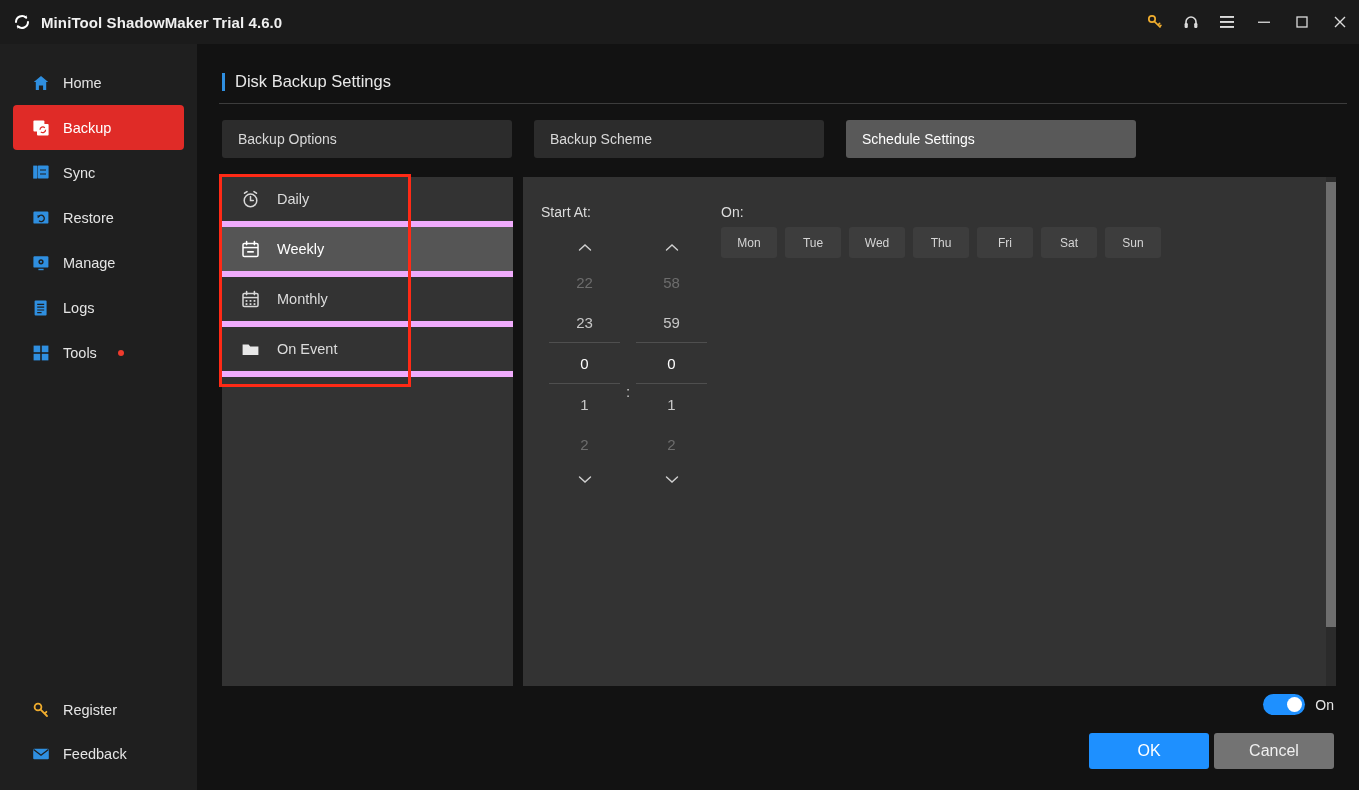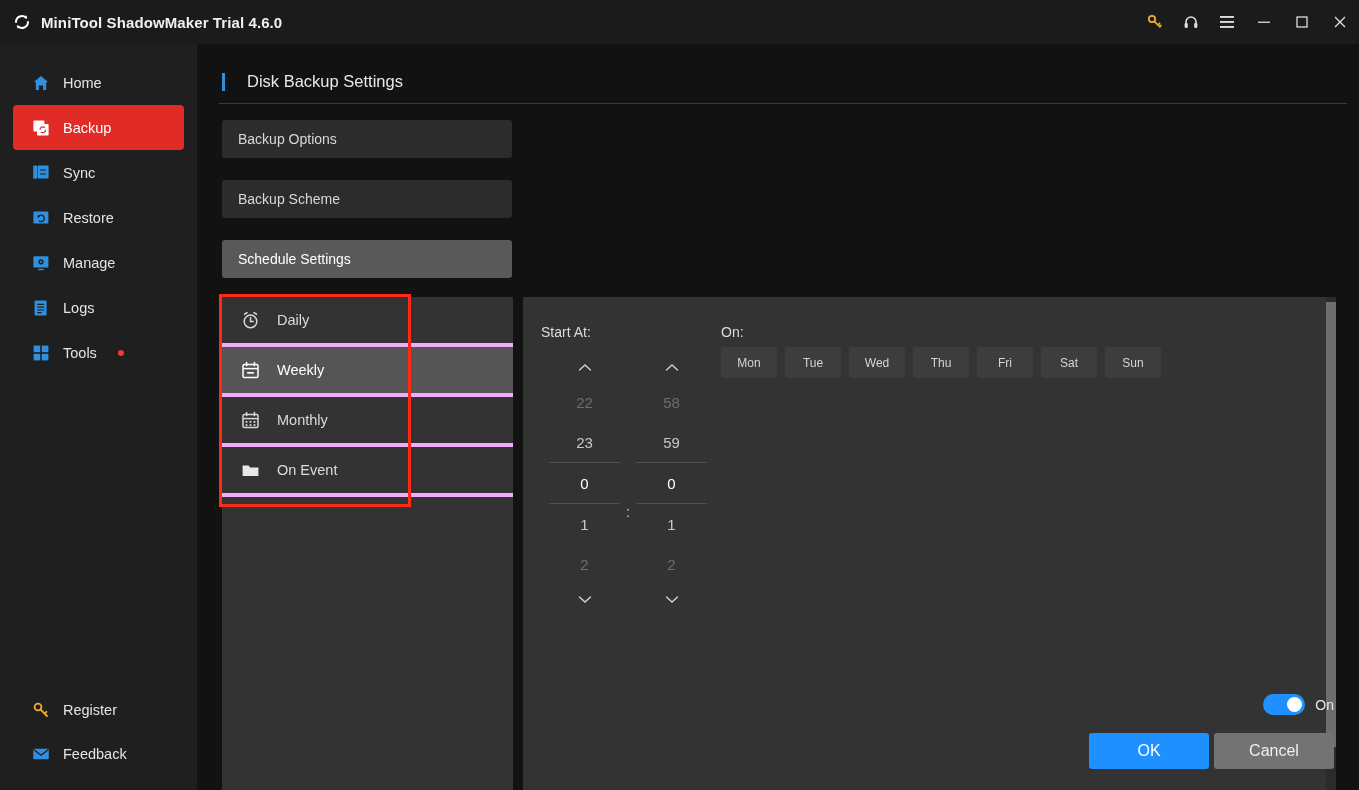--- a/index.html
+++ b/index.html
@@ -45,47 +45,47 @@
   .dot-badge {
     width: 6px; height: 6px; border-radius: 50%; background: #ef3b2d;
     margin-left: 8px; align-self: center; margin-top: 1px;
   }
   .nav-bottom { position: absolute; left: 0; bottom: 14px; width: 197px; }
   .nav-bottom .nav-item { height: 44px; }
 
   
   .content { position: absolute; left: 197px; top: 44px; width: 1162px; height: 746px; background: #121212; }
   .page-head { position: relative; height: 62px; }
-  .page-title-wrap { display: flex; align-items: center; gap: 22px; padding: 28px 18px 0 25px; }
+  .page-title-wrap { display: flex; align-items: center; gap: 10px; padding: 28px 18px 0 25px; }
   .title-bar-accent { width: 3px; height: 18px; background: #2f8fe0; }
   .page-title { color: #e8e8e8; font-size: 16.5px; }
   .head-rule {
     position: absolute; left: 22px; top: 59px; width: 1128px; height: 1px; background: #3c3c3c;
   }
 
-  .tabs { display: flex; gap: 22px; padding: 14px 0 0 25px; flex-direction: column; }
+  .tabs { display: flex; gap: 22px; padding: 14px 0 0 25px; }
   .tab {
     width: 290px; height: 38px; background: #2c2c2c; border-radius: 3px;
     display: flex; align-items: center; padding-left: 16px;
     color: #d8d8d8; font-size: 14px;
   }
   .tab.active { background: #595959; color: #ffffff; }
 
   .panels { position: relative; margin: 19px 0 0 25px; }
 
   
   .list-panel {
     position: absolute; left: 0; top: 0; width: 291px; height: 509px;
     background: #333333;
   }
   .list-row {
     position: relative; display: flex; align-items: center; gap: 17px;
     height: 50px; padding-left: 18px;
     color: #dcdcdc; font-size: 14.5px;
-    border-bottom: 4px solid #f0abfc;
+    border-bottom: 6px solid #f0abfc;
   }
   .list-row.selected { background: #555555; color: #ffffff; }
   .list-icon { width: 20px; height: 20px; display: flex; align-items: center; justify-content: center; }
   .list-icon svg { display: block; }
   .redbox {
     position: absolute; left: -3px; top: -3px; width: 192px; height: 213px;
     border: 3px solid #ff2a16; pointer-events: none; z-index: 4;
   }
 
   

